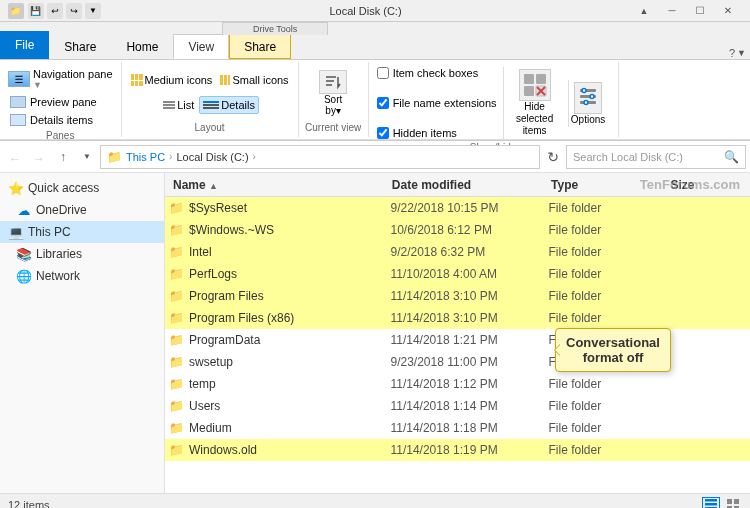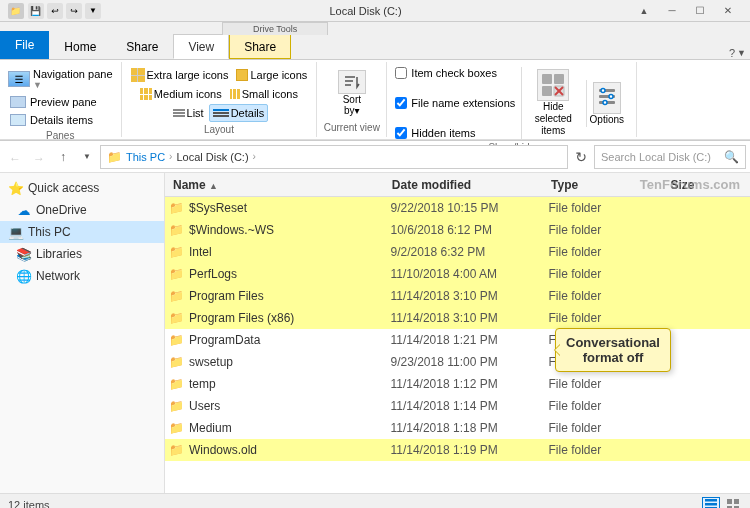--- a/index.html
+++ b/index.html
@@ -86,21 +86,21 @@
       border: 1px solid #ccc;
       display: flex;
       align-items: center;
       padding: 0 6px;
       gap: 4px;
       background: #fff;
       font-size: 11px;
     }
     .breadcrumb-sep { color: #999; font-size: 10px; }
     .search-bar {
-      width: 152px;
+      width: 180px;
       height: 24px;
       border: 1px solid #ccc;
       display: flex;
       align-items: center;
       padding: 0 6px;
       gap: 4px;
       background: #fff;
       font-size: 11px;
       color: #999;
     }
@@ -214,22 +214,22 @@
 </div>
 
 <div class="ribbon">
   <div style="display:flex; flex-direction:column;">
 
     <div style="display:flex; align-items:flex-end; background:#f0f0f0; border-bottom:1px solid #ccc; position:relative;">
 
       <div style="position:absolute; top:0; left:222px; background:#e8e8e8; border:1px solid #ccc; border-bottom:none; padding:1px 30px; font-size:9px; color:#555; text-align:center; white-space:nowrap;">Drive Tools</div>
 
       <div class="ribbon-tab file">File</div>
+      <div class="ribbon-tab">Share</div>
       <div class="ribbon-tab">Home</div>
-      <div class="ribbon-tab">Share</div>
       <div class="ribbon-tab active">View</div>
       <div class="ribbon-tab highlighted" style="margin-top:12px; background:#fff3c0; border-color:#d0b000;">Share</div>
       <div style="flex:1;"></div>
       <div style="display:flex; align-items:center; gap:2px; padding:0 4px; font-size:11px; color:#555;">
         <span style="cursor:pointer;">?</span>
         <span style="cursor:pointer; font-size:9px;">▼</span>
       </div>
     </div>
 
     <div class="ribbon-content">
@@ -252,35 +252,20 @@
           <div class="pane-btn">
             <div style="width:16px; height:12px; background:#d0e8f8; border:1px solid #90aacc;"></div>
             <span style="font-size:11px;">Details items</span>
           </div>
         </div>
         <div class="ribbon-group-label">Panes</div>
       </div>
 
       <div class="ribbon-group layout-group">
         <div class="ribbon-group-content" style="flex-direction:column; justify-content:space-evenly; width:100%;">
-          <div style="display:flex; gap:2px;">
-            <div class="layout-btn">
-              <div style="width:14px; height:14px; background:#ccc; display:grid; grid-template-columns:1fr 1fr; gap:1px;">
-                  <div style="background:#f0c040;"></div>
-                  <div style="background:#f0c040;"></div>
-                  <div style="background:#f0c040;"></div>
-                  <div style="background:#f0c040;"></div>
-                </div>
-              <span>Extra large icons</span>
-            </div>
-            <div class="layout-btn">
-              <div style="width:12px; height:12px; background:#f0c040; border:1px solid #daa520;"></div>
-              <span>Large icons</span>
-            </div>
-          </div>
           <div style="display:flex; gap:2px;">
             <div class="layout-btn">
               <div style="width:12px; height:12px; display:grid; grid-template-columns:1fr 1fr 1fr; gap:1px;">
                   <div style="background:#f0c040;"></div>
                   <div style="background:#f0c040;"></div>
                   <div style="background:#f0c040;"></div>
                   <div style="background:#f0c040;"></div>
                   <div style="background:#f0c040;"></div>
                   <div style="background:#f0c040;"></div>
                 </div>

